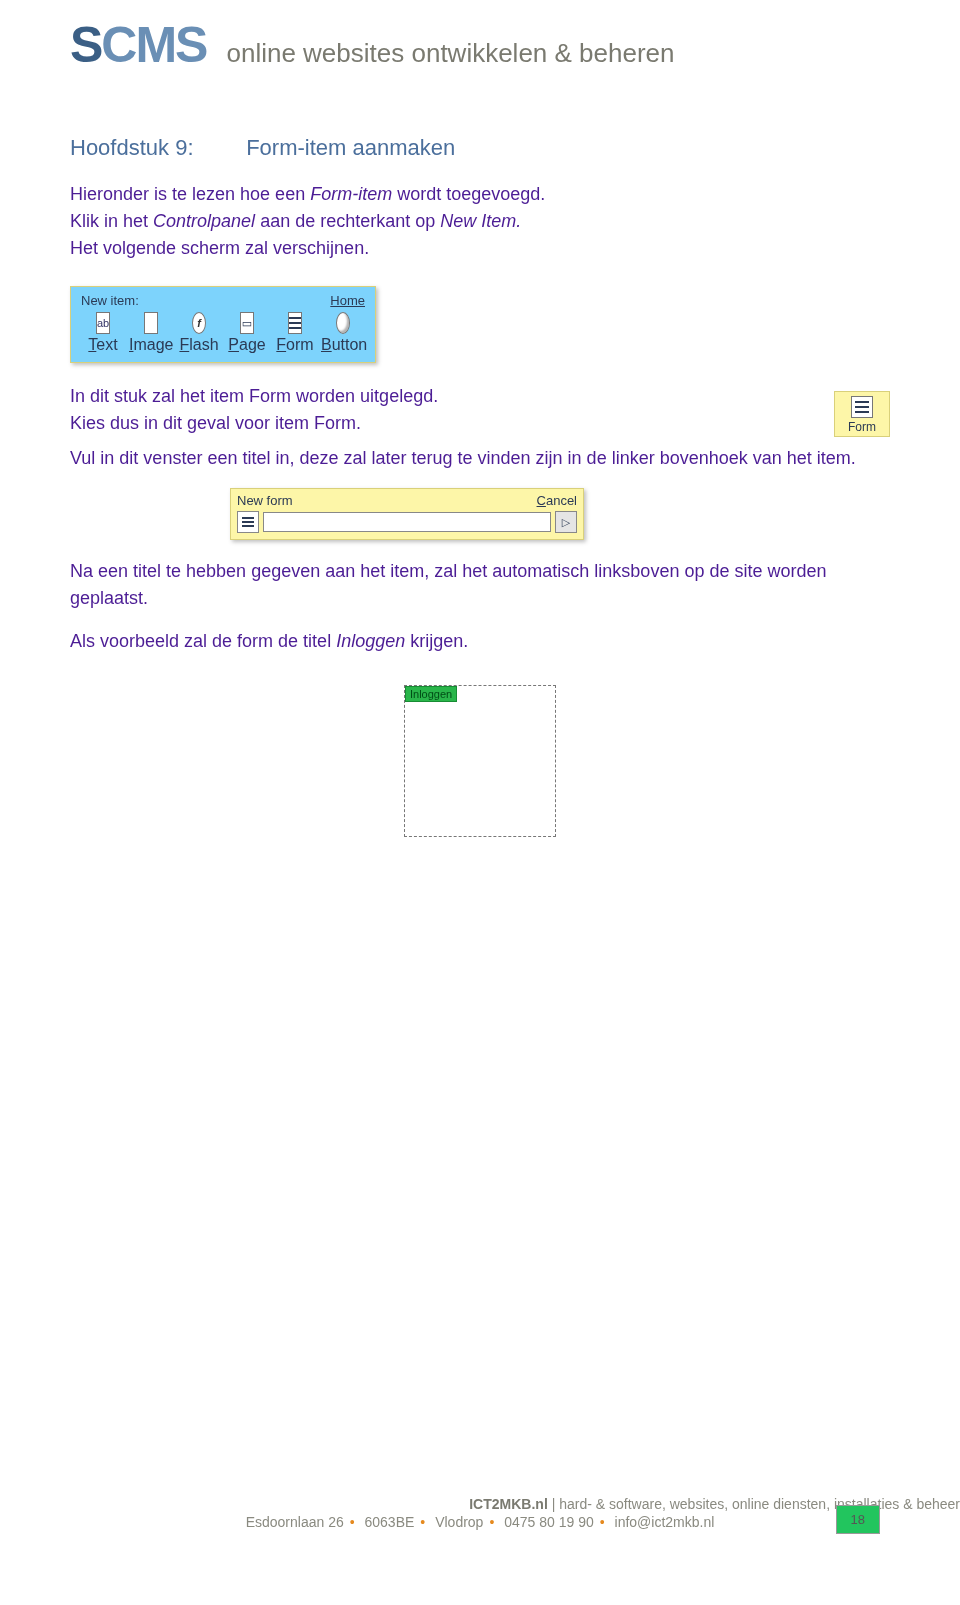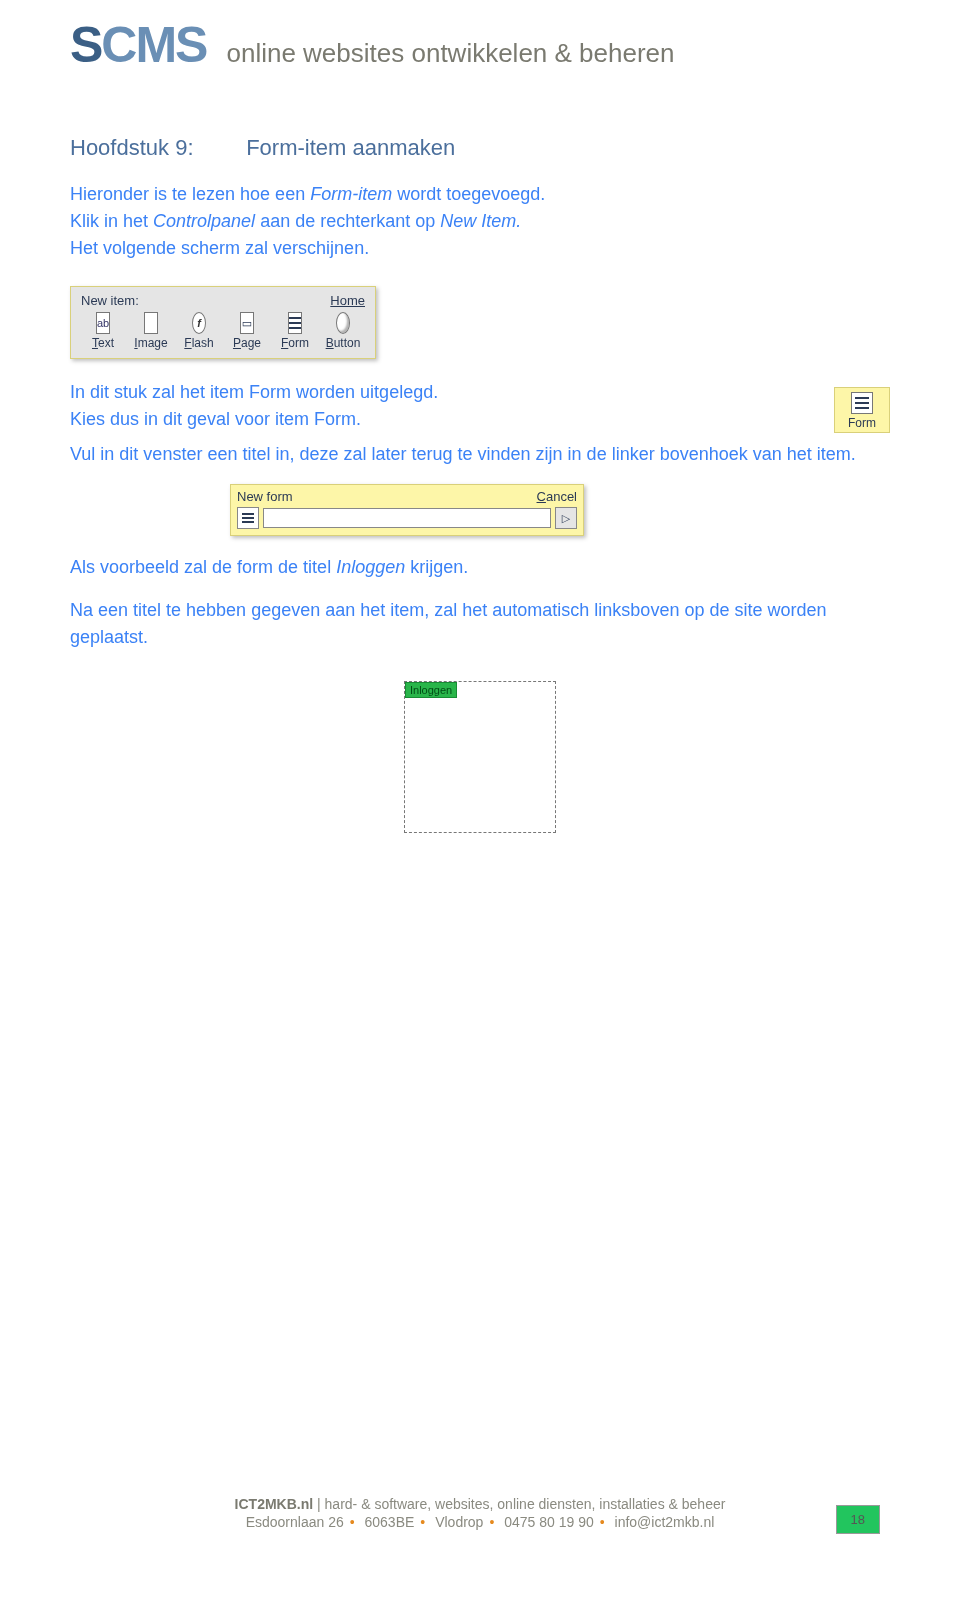--- a/index.html
+++ b/index.html
@@ -37,30 +37,30 @@
     padding-bottom: 6px;
   }
   h2.chapter {
     color: #4b6f9c;
     font-size: 22px;
     font-weight: normal;
     margin: 0 0 20px 0;
   }
   h2.chapter .chap-label { display:inline-block; width: 170px; }
   .body-text {
-    color: #3b82f6;
+    color: #4c1d95;
     font-size: 18px;
     line-height: 1.5;
     margin: 0 0 16px 0;
   }
   .body-text .italic { font-style: italic; }
 
   
   .panel {
-    background: #e5e5e5;
+    background: #7dd3fc;
     border: 1px solid #d9d07a;
     box-shadow: 2px 2px 4px rgba(0,0,0,0.25);
     display: inline-block;
     padding: 6px 10px 8px 10px;
     margin: 8px 0 20px 0;
     font-family: "MS Sans Serif", Tahoma, sans-serif;
     font-size: 13px;
     color: #2b3a55;
   }
   .panel-header {
@@ -83,21 +83,21 @@
     height: 22px;
     margin: 0 auto 2px auto;
     display: flex;
     align-items: center;
     justify-content: center;
     border: 1px solid #777;
     background: #fff;
     font-size: 11px;
     box-sizing: border-box;
   }
-  .pi-label { font-size: 12px; }
+  .pi-label { font-size: 16px; }
   .pi-label .u { text-decoration: underline; }
 
   
   .pi-text { background: #eef; font-size:8px; color:#336; }
   .pi-image { background: linear-gradient(to bottom, #cfe 60%, #5a5 60%); }
   .pi-flash { background: #fff; border-radius: 50%; color:#333; font-style: italic; font-weight: bold; }
   .pi-page  { background: #fff; }
   .pi-form  { background: #fff; }
   .pi-button{ background: radial-gradient(circle at 35% 35%, #ff6b5a, #b30000); border:none; border-radius:50%; box-shadow: inset -2px -2px 2px rgba(0,0,0,0.3);}
 
@@ -179,21 +179,21 @@
 
   
   .footer {
     position: absolute;
     bottom: 30px;
     left: 0; right: 0;
     text-align: center;
     font-size: 14px;
     color: #8a8a80;
   }
-  .footer .line1 { margin-bottom: 2px; }
+  .footer .line1 { margin-bottom: 2px; text-align: right; }
   .footer b { color:#7a7a70; font-weight:bold; }
   .footer .dot { color:#e58a1f; margin: 0 6px; }
   .page-num-box {
     position:absolute;
     right: 80px;
     bottom: 26px;
     border: 1px solid #999;
     padding: 6px 14px;
     font-size: 13px;
     color:#555;
@@ -305,24 +305,24 @@
             <div></div>
             <div></div>
             <div></div>
           </div>
       </div>
       <input type="text" value="" style="">
       <div class="go-btn">▷</div>
     </div>
   </div>
 
+  <p class="body-text">Na een titel te hebben gegeven aan het item, zal het automatisch linksboven op de site worden geplaatst.</p>
   <p class="body-text">
     <span>Als voorbeeld zal de form de titel </span><span class="italic">Inloggen</span><span> krijgen.</span>
   </p>
-  <p class="body-text">Na een titel te hebben gegeven aan het item, zal het automatisch linksboven op de site worden geplaatst.</p>
 
   <div class="placement-wrap">
     <div class="dashed-box">
       <div class="tag">Inloggen</div>
     </div>
   </div>
 
   
   <div class="footer">
     <div class="line1">

